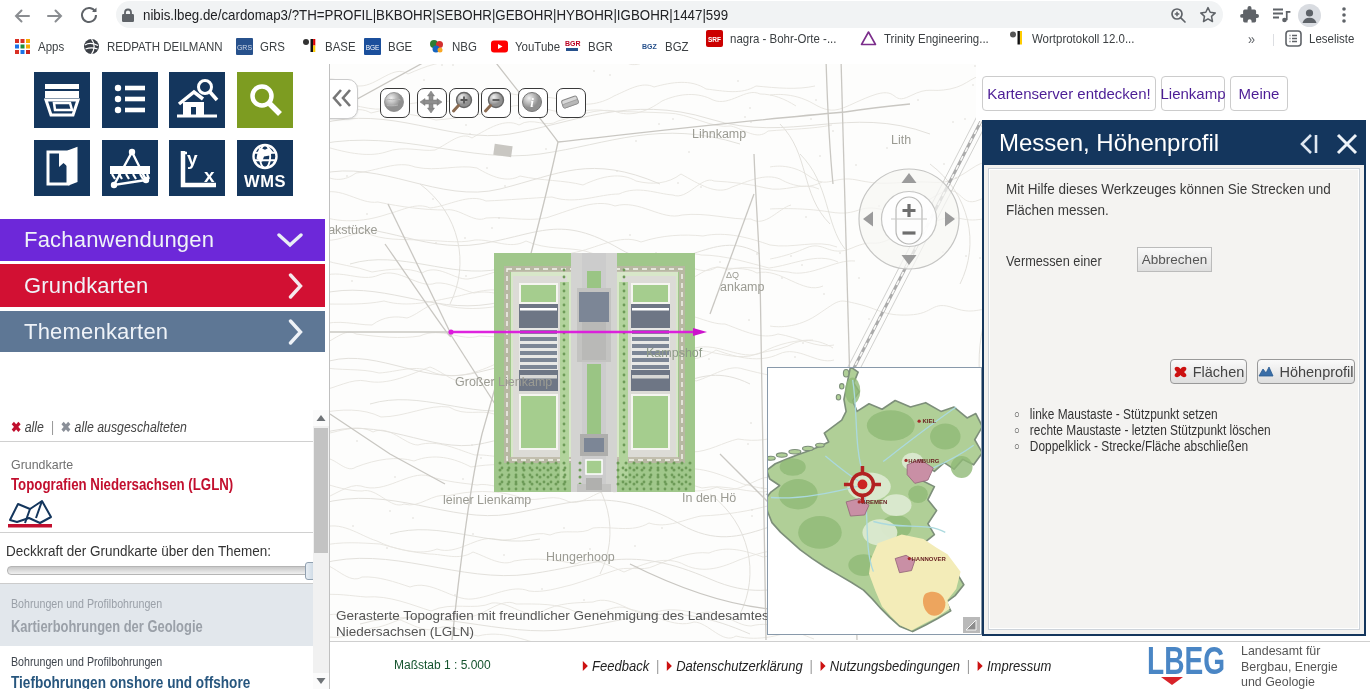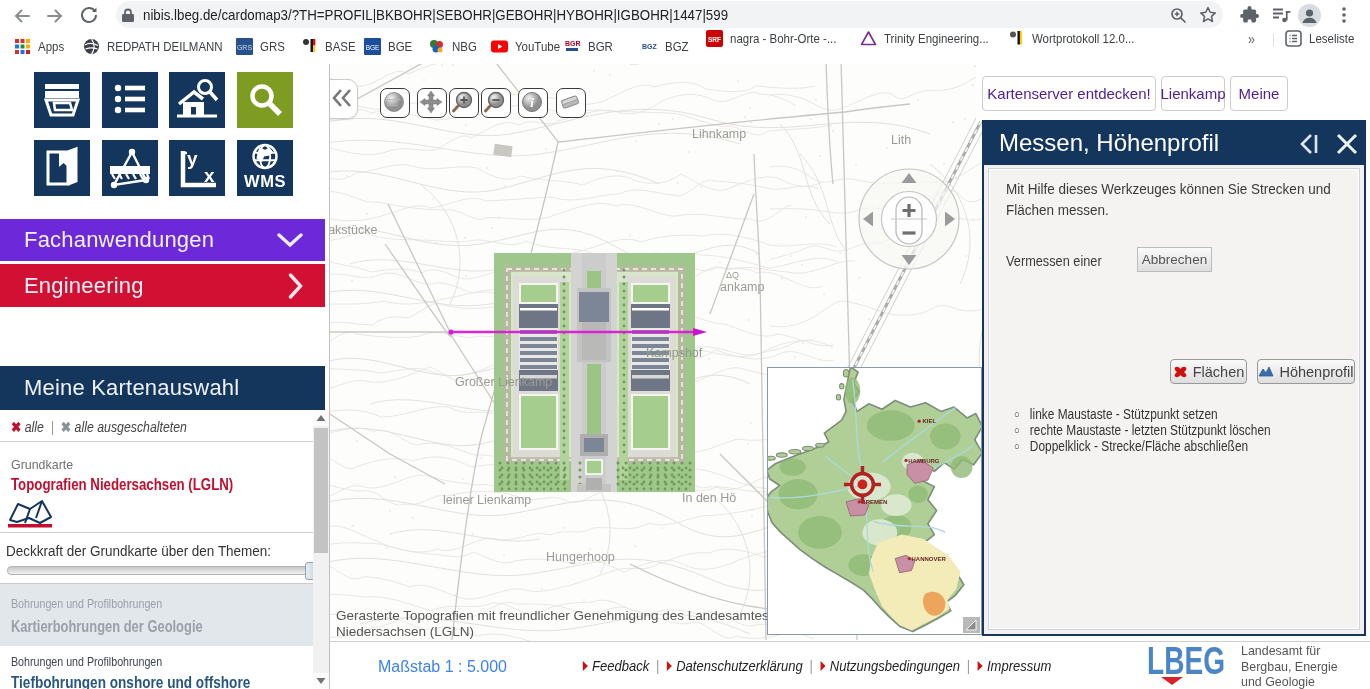--- a/index.html
+++ b/index.html
@@ -282,28 +282,31 @@
       </svg>
   </div>
 
   <div class="menubar" style="top:155px;height:42px;background:#6d28d9">
       <span class="lbl">Fachanwendungen</span>
     <svg class="chev" width="26" height="15" viewBox="0 0 26 15">
         <path d="M2 2l11 10L24 2" stroke="#e8eef5" stroke-width="3.4" fill="none" stroke-linecap="round"></path>
       </svg>
   </div>
   <div class="menubar" style="top:200px;height:43px;background:#d21033">
-      <span class="lbl">Engineering</span>
+      <span class="lbl">Grundkarten</span>
     <svg class="chev" width="15" height="26" viewBox="0 0 15 26">
         <path d="M2.5 2l10 11-10 11" stroke="#f5e8ec" stroke-width="3.4" fill="none" stroke-linecap="round"></path>
       </svg>
   </div>
-  <div class="menubar" style="top:302px;height:44px;background:#14365d">
-      <span class="lbl">Meine Kartenauswahl</span>
-    </div>
+  <div class="menubar" style="top:247px;height:41px;background:#5e7795">
+      <span class="lbl">Themenkarten</span>
+    <svg class="chev" width="15" height="26" viewBox="0 0 15 26">
+        <path d="M2.5 2l10 11-10 11" stroke="#eef2f7" stroke-width="3.4" fill="none" stroke-linecap="round"></path>
+      </svg>
+  </div>
 
   <div id="sblist">
     <div class="abs" style="left:11px;top:9px;font-style:italic;color:#444;font-size:14px;transform:scaleX(0.88);transform-origin:0 50%;white-space:nowrap">
       <span style="color:#c00f2e;font-weight:bold;font-style:normal">✖</span> <i>alle</i>
       <span style="color:#999">&nbsp;|&nbsp;</span>
       <span style="color:#8a8f98;font-weight:bold;font-style:normal">✖</span> <i>alle ausgeschalteten</i>
     </div>
     <div class="abs" style="left:0;top:31px;width:313px;border-top:1px solid #d0d0d0"></div>
     <div class="abs" style="left:11px;top:47px;color:#707070;font-size:13.5px;transform:scaleX(0.92);transform-origin:0 50%">Grundkarte</div>
     <div class="abs" style="left:11px;top:65px;color:#c20f2e;font-size:17px;font-weight:bold;transform:scaleX(0.78);transform-origin:0 50%;white-space:nowrap">Topografien Niedersachsen (LGLN)</div>
@@ -914,21 +917,21 @@
         <span style="font-size:11px">○</span>
         <span>rechte Maustaste - letzten Stützpunkt löschen</span>
       </div>
     <div style="display:flex;gap:12px">
         <span style="font-size:11px">○</span>
         <span>Doppelklick - Strecke/Fläche abschließen</span>
       </div>
   </div>
 </div>
 <div id="bottombar">
-  <div class="abs" style="left:48px;top:16px;font-size:16px;color:#3b82f6">Maßstab 1 : 5.000</div>
+  <div class="abs" style="left:64px;top:16px;font-size:12px;color:#14532d">Maßstab 1 : 5.000</div>
   <div class="abs" style="left:252px;top:15px;font-size:15.5px;color:#222;font-style:italic;display:flex;align-items:center;transform:scaleX(0.84);transform-origin:0 50%;white-space:nowrap">
     <svg width="8" height="12" viewBox="0 0 8 12" style="margin-right:4px">
         <path d="M1 1l6 5-6 5z" fill="#c11"></path>
       </svg>
       <span>Feedback</span>
     <span style="color:#999;font-style:normal;margin:0 8px">|</span>
     <svg width="8" height="12" viewBox="0 0 8 12" style="margin-right:4px">
         <path d="M1 1l6 5-6 5z" fill="#c11"></path>
       </svg>
       <span>Datenschutzerklärung</span>

